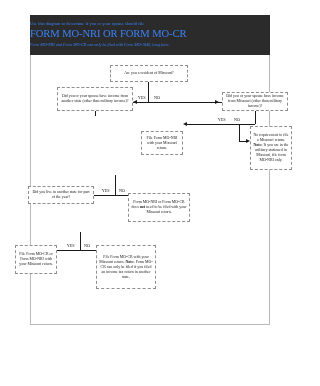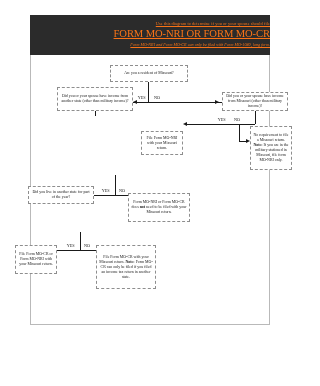--- a/index.html
+++ b/index.html
@@ -12,22 +12,22 @@
 
   
   .frame{
     position:absolute;left:30px;top:15px;width:240px;height:310px;
     border:1px solid #b9b9b9;border-top:none;box-sizing:border-box;
   }
 
   
   .title-band{
     position:absolute;left:30px;top:15px;width:240px;height:40px;
-    background:#2b2b2b;color:#f97316;box-sizing:border-box;
-    text-align:right;overflow:hidden;text-decoration:underline;
+    background:#2b2b2b;color:#3b82f6;box-sizing:border-box;
+    text-align:left;overflow:hidden;
   }
   .band-l1{
     font-size:4.4px;line-height:6px;margin-top:5.5px;letter-spacing:.05px;
     font-family:"Liberation Serif",serif;
   }
   .band-l2{
     font-size:10.6px;line-height:12px;margin-top:1px;
     font-family:"Liberation Serif",serif;font-weight:400;letter-spacing:-.1px;
   }
   .band-l3{

